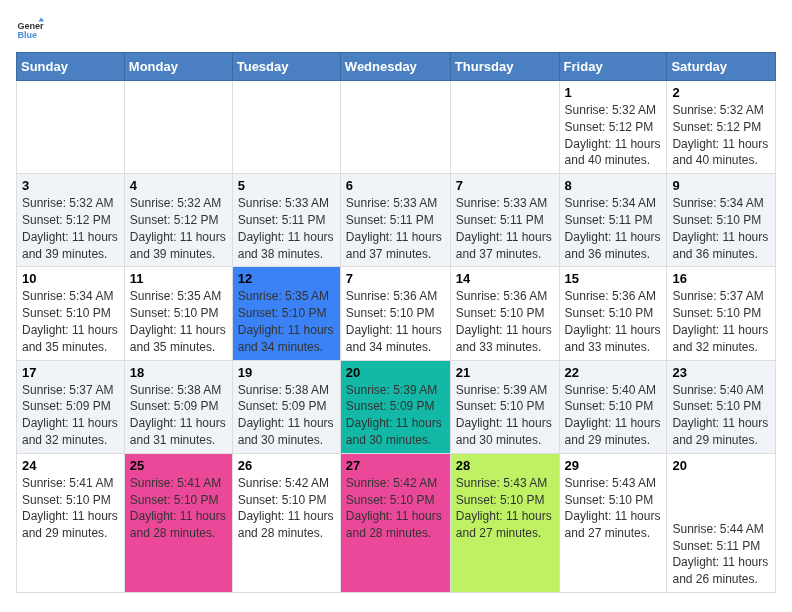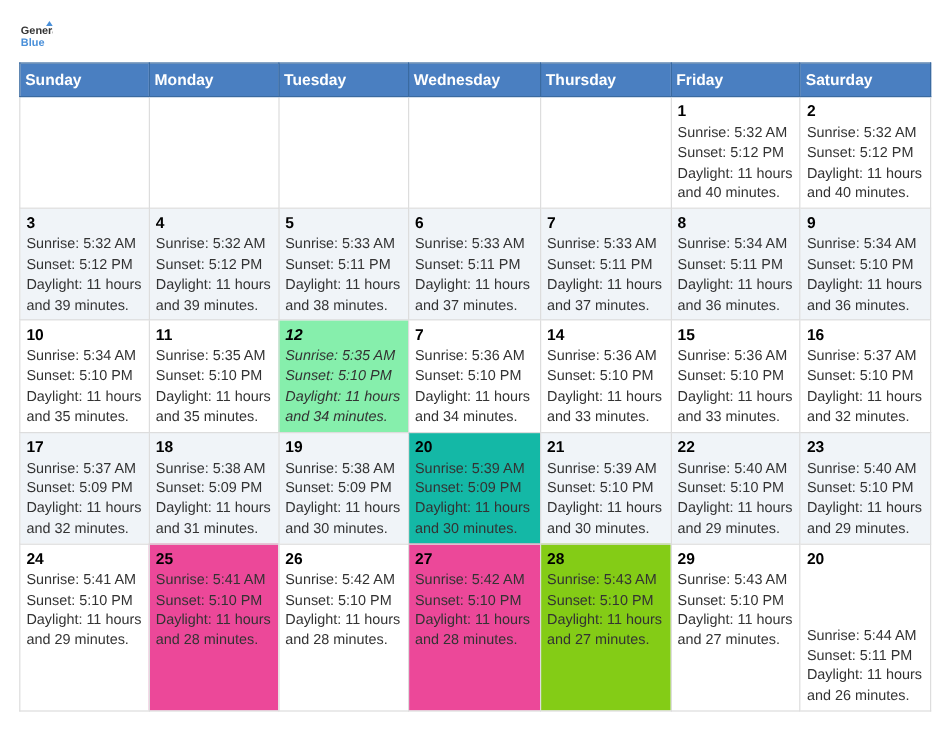--- a/index.html
+++ b/index.html
@@ -194,21 +194,21 @@
 Daylight: 11 hours
 and 35 minutes.</div>
         </td>
         <td style="background: rgb(255, 255, 255);">
           <span class="day-num">11</span>
           <div class="day-detail" style="white-space: pre-line;">Sunrise: 5:35 AM
 Sunset: 5:10 PM
 Daylight: 11 hours
 and 35 minutes.</div>
         </td>
-        <td style="background: #86efac; font-style: italic;">
+        <td style="background: #3b82f6;">
           <span class="day-num">12</span>
           <div class="day-detail" style="white-space: pre-line;">Sunrise: 5:35 AM
 Sunset: 5:10 PM
 Daylight: 11 hours
 and 34 minutes.</div>
         </td>
         <td style="background: rgb(255, 255, 255);">
           <span class="day-num">7</span>
           <div class="day-detail" style="white-space: pre-line;">Sunrise: 5:36 AM
 Sunset: 5:10 PM
@@ -310,21 +310,21 @@
 Daylight: 11 hours
 and 28 minutes.</div>
         </td>
         <td style="background: #ec4899;">
           <span class="day-num">27</span>
           <div class="day-detail" style="white-space: pre-line;">Sunrise: 5:42 AM
 Sunset: 5:10 PM
 Daylight: 11 hours
 and 28 minutes.</div>
         </td>
-        <td style="background: #84cc16;">
+        <td style="background: #bef264;">
           <span class="day-num">28</span>
           <div class="day-detail" style="white-space: pre-line;">Sunrise: 5:43 AM
 Sunset: 5:10 PM
 Daylight: 11 hours
 and 27 minutes.</div>
         </td>
         <td style="background: rgb(255, 255, 255);">
           <span class="day-num">29</span>
           <div class="day-detail" style="white-space: pre-line;">Sunrise: 5:43 AM
 Sunset: 5:10 PM

